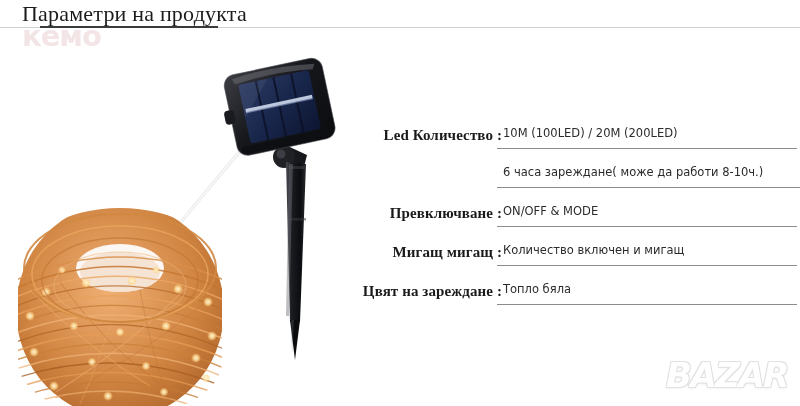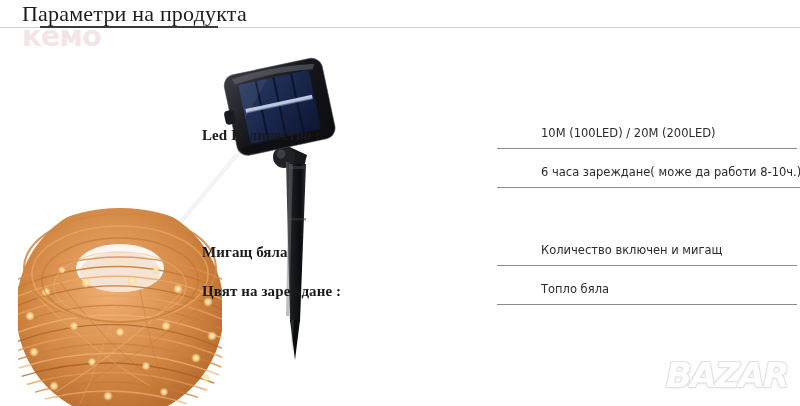--- a/index.html
+++ b/index.html
@@ -104,20 +104,21 @@
   }
   .spec-row {
     position: relative;
     height: 39px;
   }
   .spec-label {
     position: absolute;
     right: 298px;
     top: 6px;
     width: 300px;
+    text-align: right;
     font-family: "Liberation Serif", serif;
     font-weight: bold;
     font-size: 15px;
     line-height: 18px;
     color: #1a1a1a;
     white-space: nowrap;
     letter-spacing: 0.1px;
   }
   .spec-value-wrap {
     position: absolute;
@@ -128,21 +129,20 @@
     height: 26px;
   }
   .spec-value {
     display: block;
     padding: 3px 0 0 6px;
     font-family: "DejaVu Sans", sans-serif;
     font-size: 11.5px;
     line-height: 16px;
     color: #2b2b2b;
     white-space: nowrap;
-    margin-left: 38px;
   }
   
   .spec-row.wide .spec-value-wrap { width: 318px; }
   .spec-row.wide .spec-value { font-size: 11.5px; }
 </style>
 </head>
 <body>
 
 <div id="page">
 
@@ -308,24 +308,28 @@
       </div>
     </div>
 
     <div class="spec-row wide">
       <div class="spec-value-wrap">
         <span class="spec-value">6 часа зареждане( може да работи 8-10ч.)</span>
       </div>
     </div>
 
     <div class="spec-row">
+      <div class="spec-label">Превключване :</div>
+      <div class="spec-value-wrap">
+        <span class="spec-value">ON/OFF &amp; MODE</span>
+      </div>
     </div>
 
     <div class="spec-row">
-      <div class="spec-label">Мигащ бяла :</div>
+      <div class="spec-label">Мигащ мигащ :</div>
       <div class="spec-value-wrap">
         <span class="spec-value">Количество включен и мигащ</span>
       </div>
     </div>
 
     <div class="spec-row">
       <div class="spec-label">Цвят на зареждане :</div>
       <div class="spec-value-wrap">
         <span class="spec-value">Топло бяла</span>
       </div>

